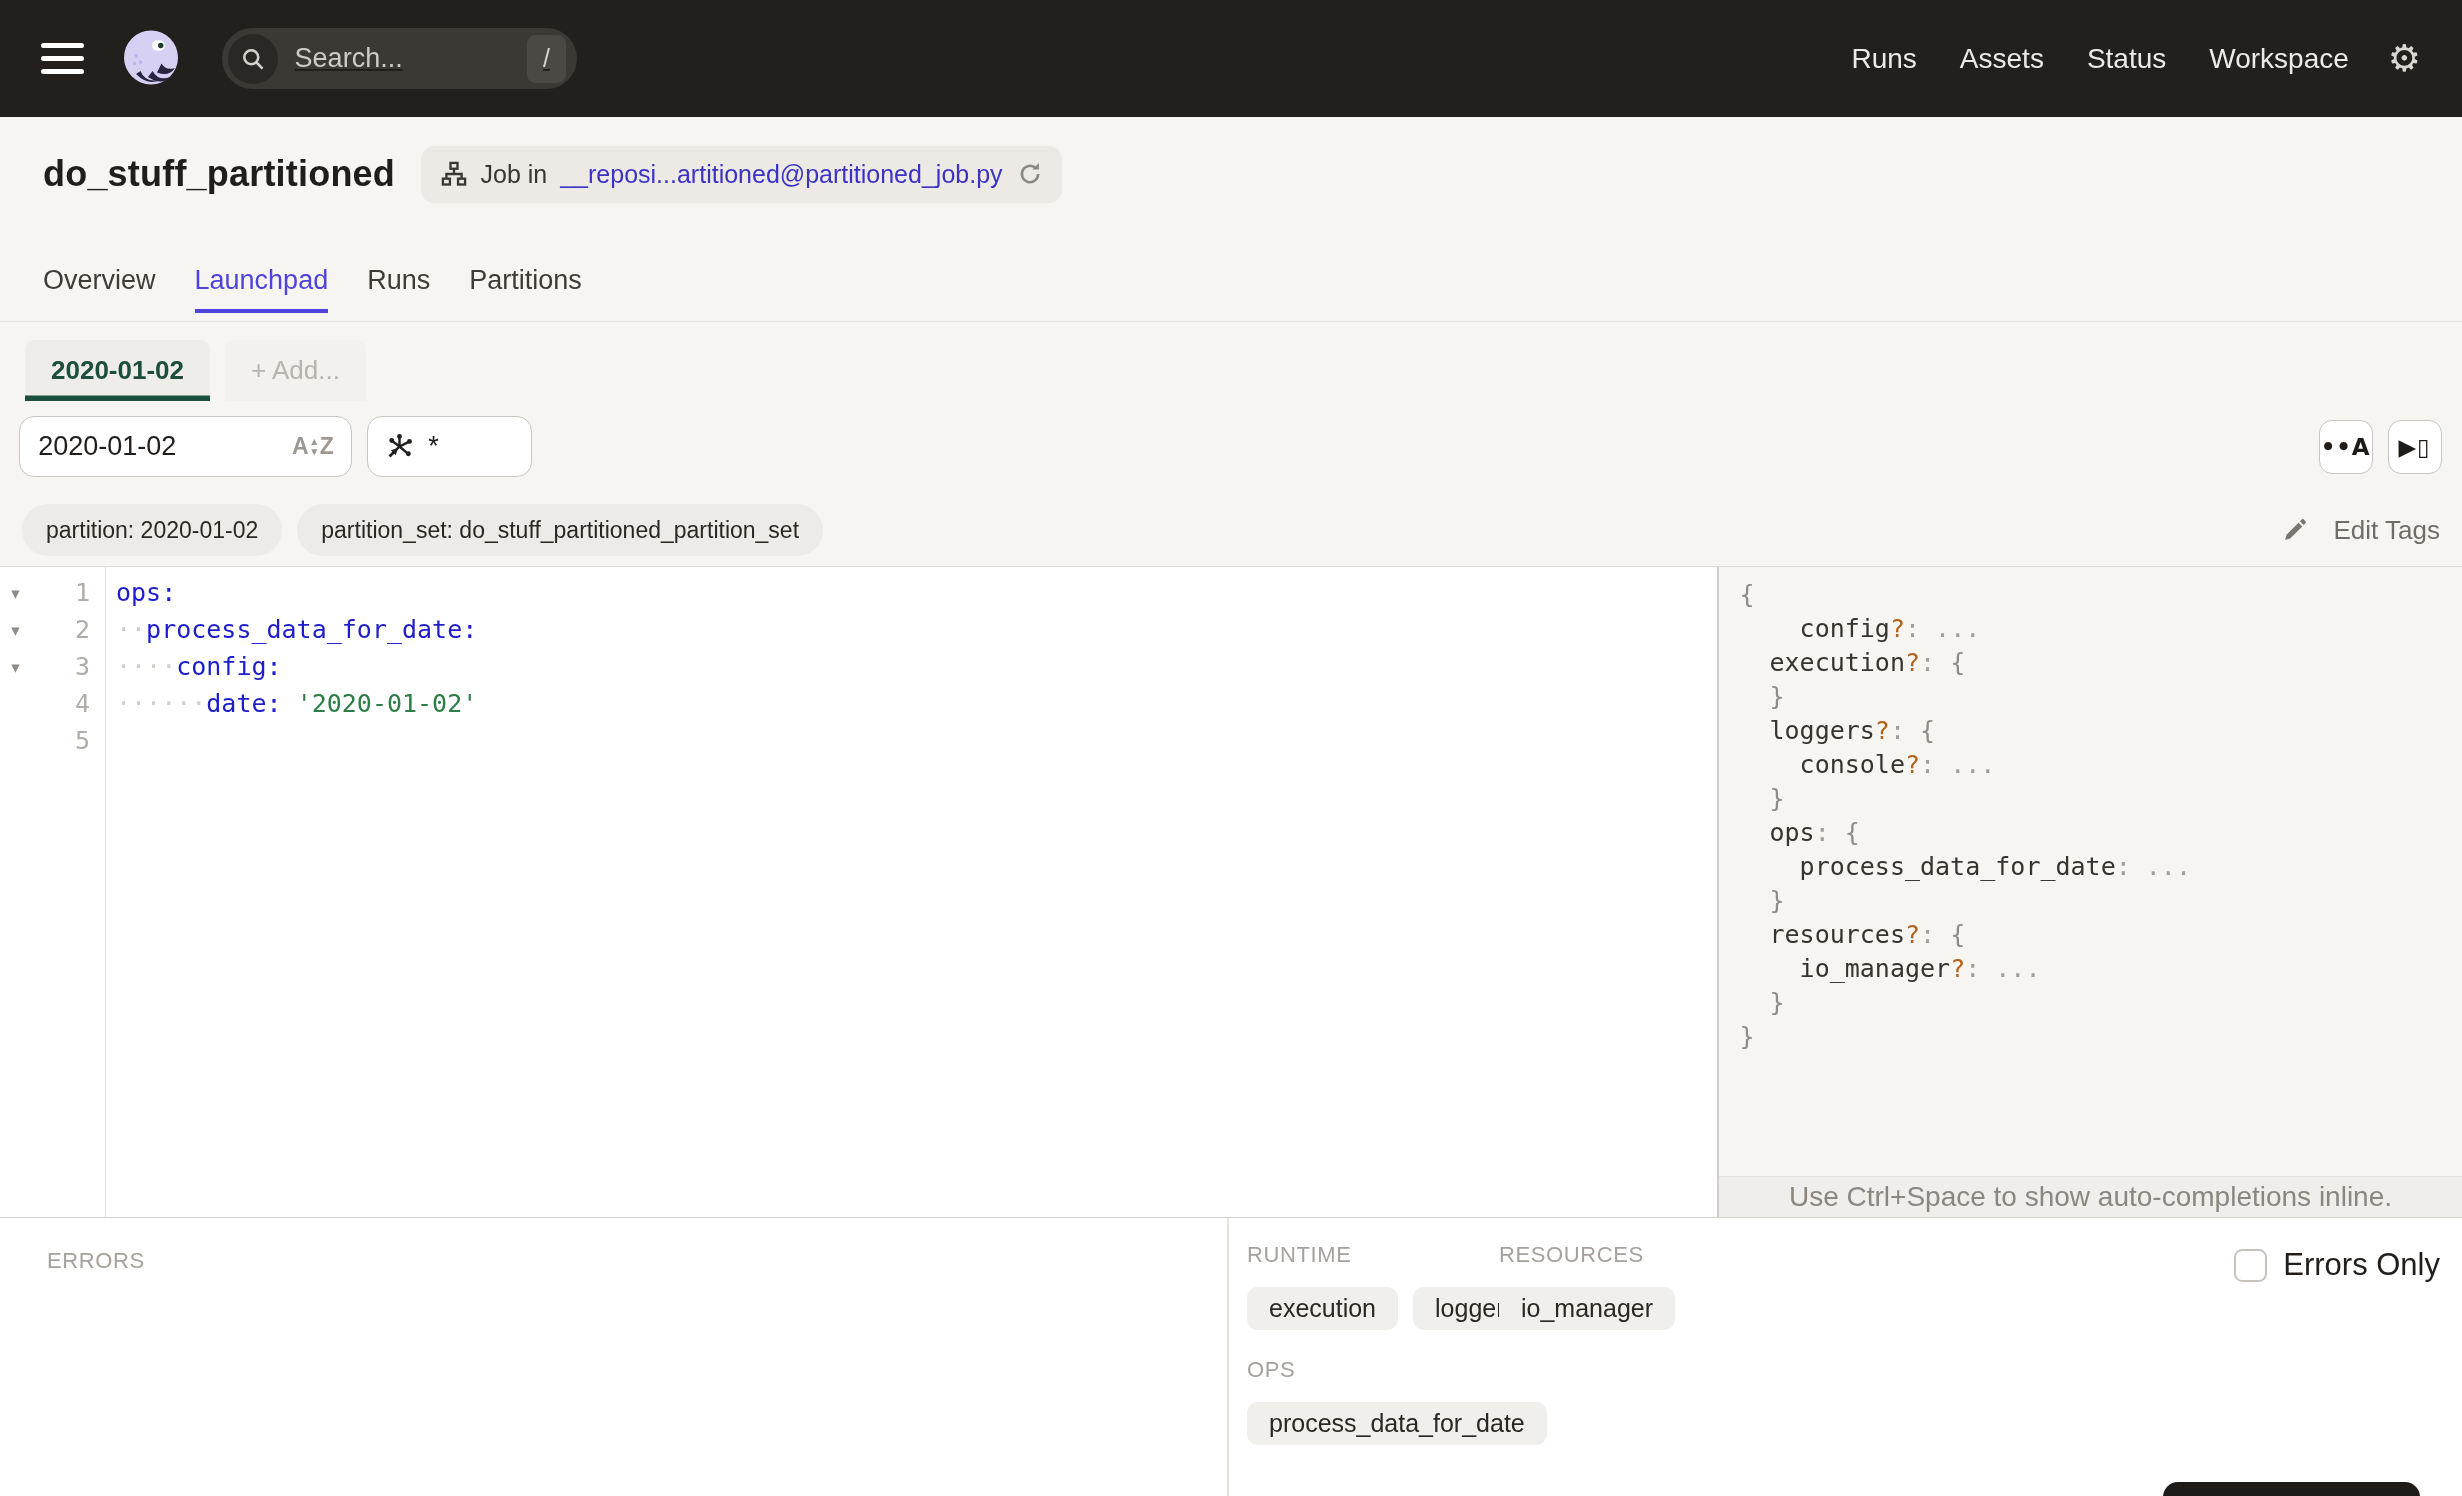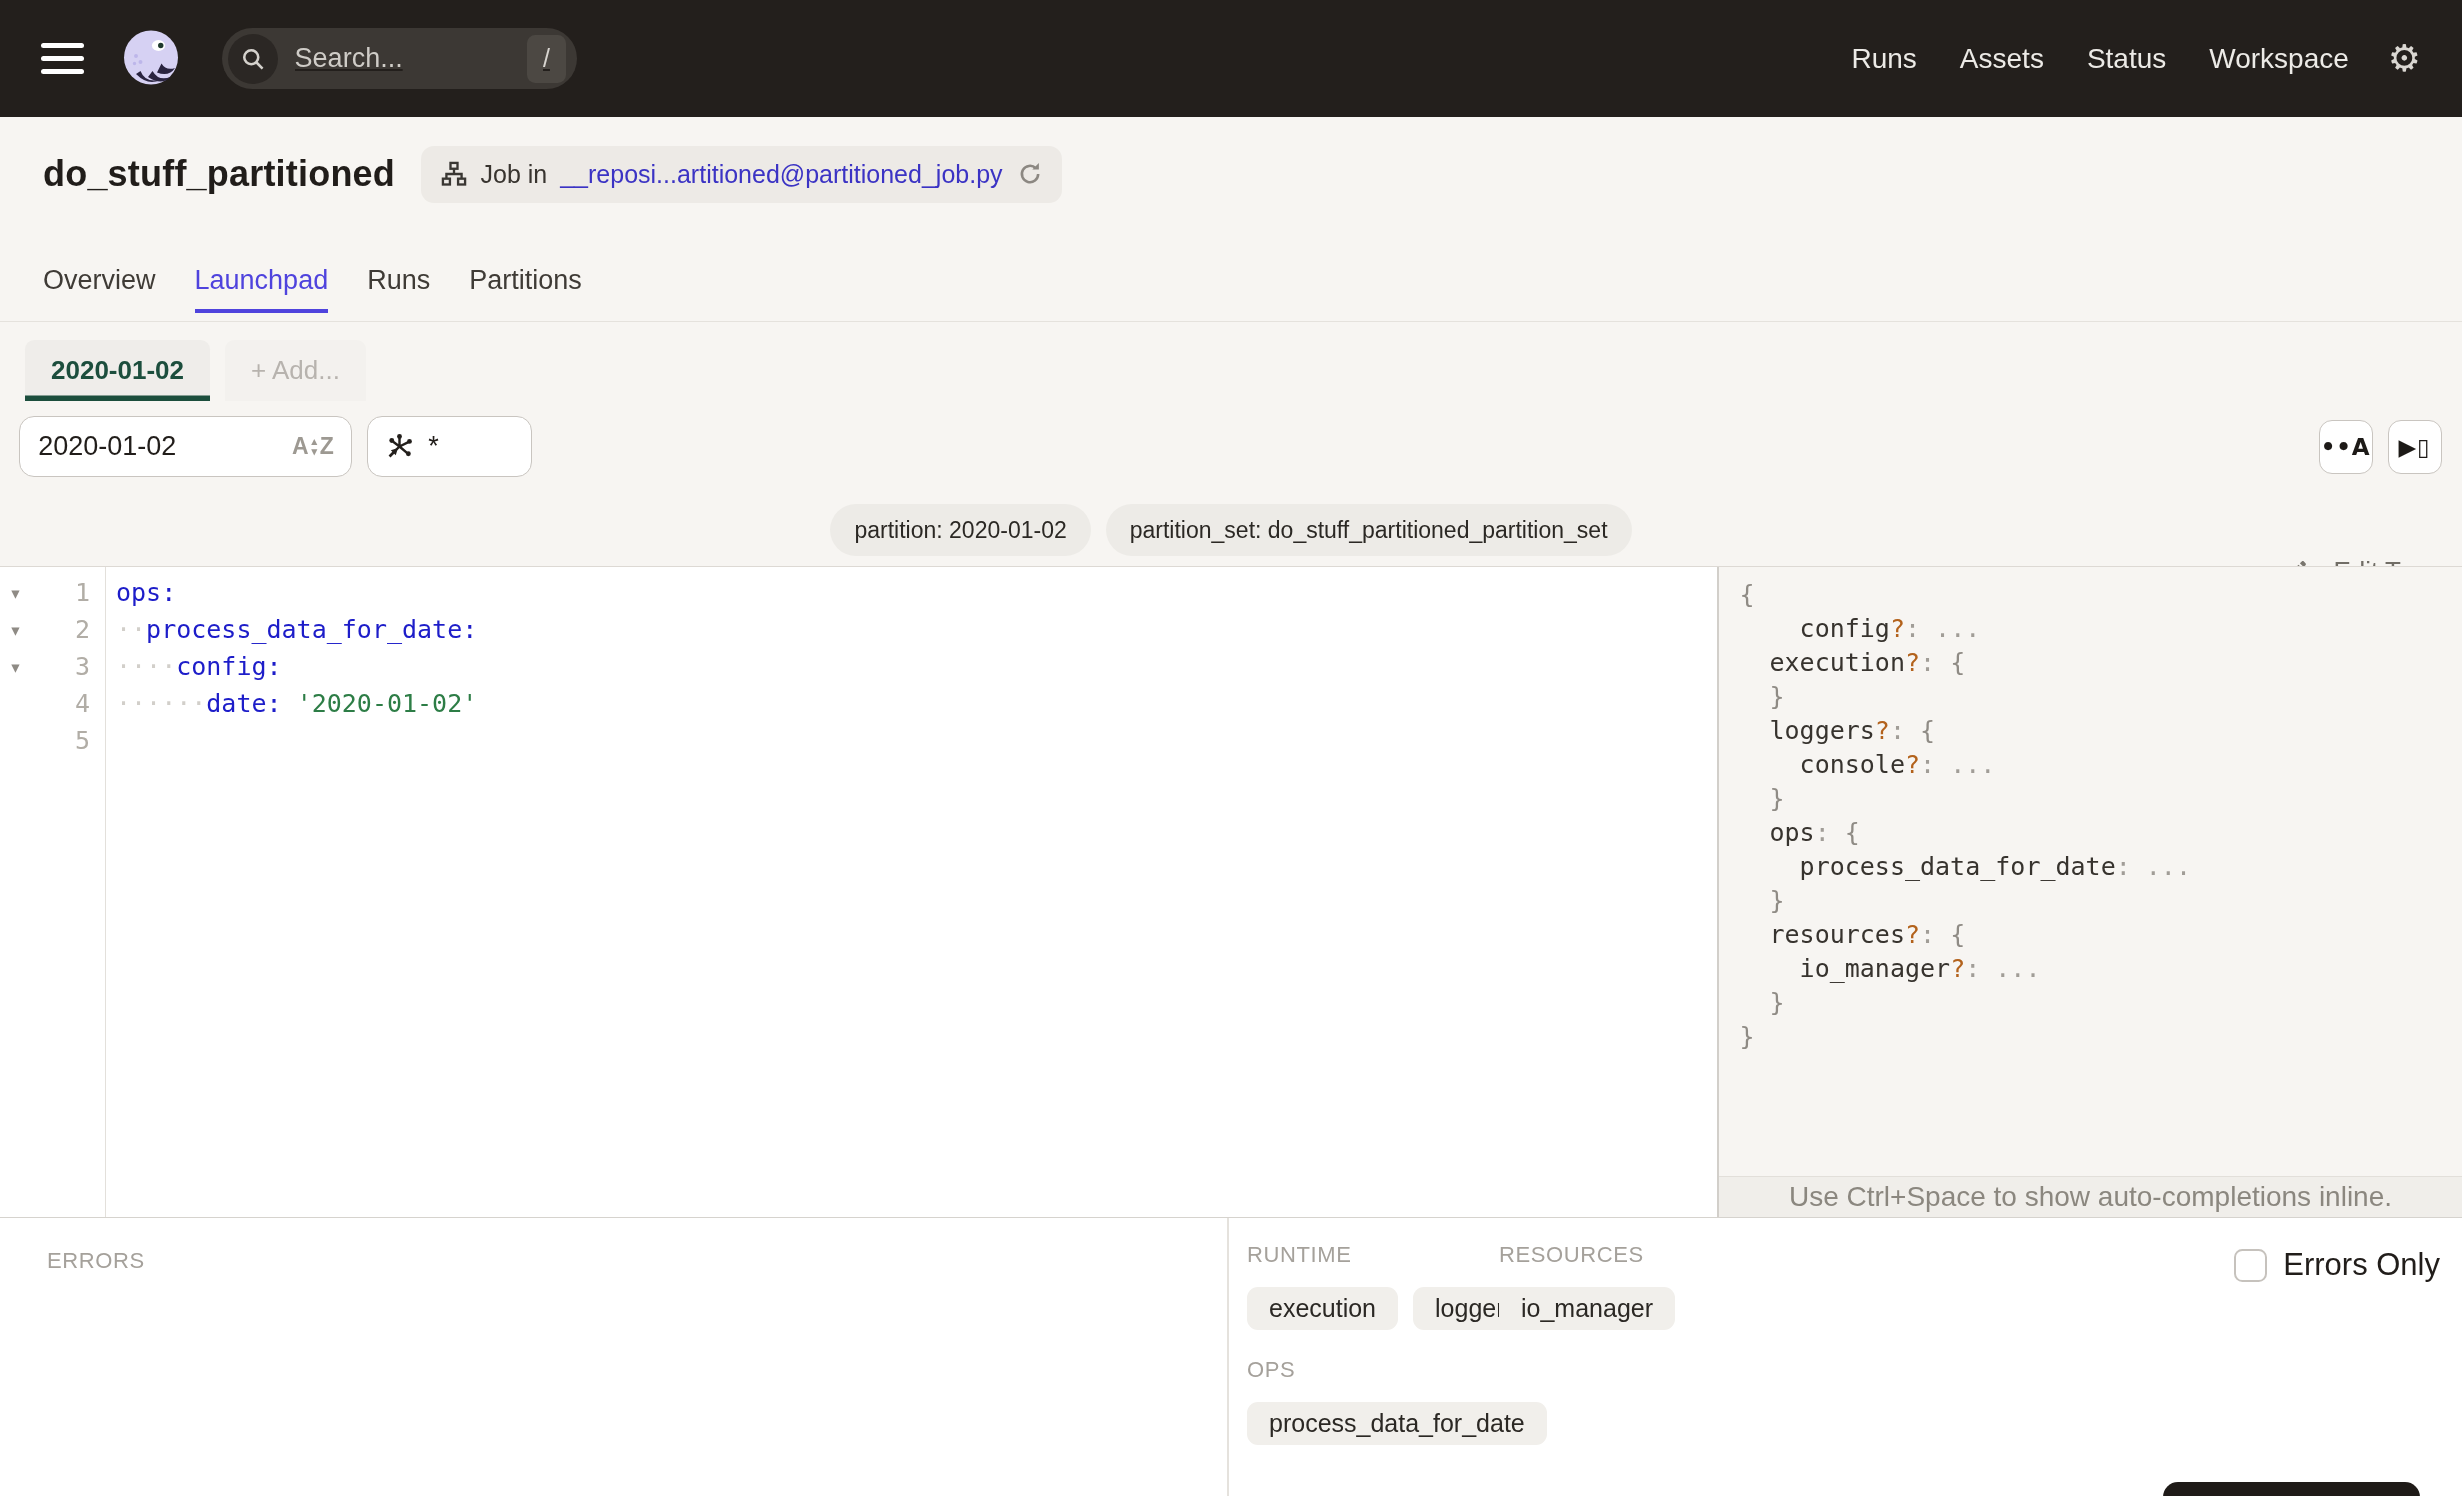--- a/index.html
+++ b/index.html
@@ -58,21 +58,21 @@
   .field.partition input { flex:1; }
   .field.selector { width:165px; gap:11px; }
   .field.selector input { width:74px; }
   .az { display:flex; align-items:center; gap:2.8px; color:#9d9992; font-size:23px; font-weight:bold; }
   .az-col { display:flex; flex-direction:column; font-size:11px; line-height:9.3px; }
   .spacer { flex:1; }
   .icon-btn { width:54px; height:54px; background:#fff; border:1.9px solid #c9c5c0; border-radius:13px;
     display:flex; align-items:center; justify-content:center; font-size:23px; font-weight:bold;
     color:#1d1a17; cursor:pointer; font-family:"DejaVu Sans",sans-serif; letter-spacing:0.9px; }
   
-  .tags-row { position:absolute; top:504px; left:22px; right:22px; display:flex; align-items:center;flex-direction:column; }
+  .tags-row { position:absolute; top:504px; left:22px; right:22px; display:flex; align-items:center; }
   .tags-list { display:flex; gap:15px; }
   .tag { height:52px; background:#edebe7; border-radius:26px; display:flex; align-items:center;
     padding:0 24px; font-size:23px; color:#2b2824; }
   .edit-tags { margin-left:auto; display:flex; align-items:center; gap:25px; color:#716d66;
     font-size:26px; cursor:pointer; }
   
   .workspace { position:absolute; top:566px; left:0; right:0; height:651px; display:flex;
     background:#fff; border-top:0.9px solid #ddd9d4; }
   .editor { position:relative; flex:1; padding-top:7.4px; overflow:hidden; }
   .editor::before { content:''; position:absolute; left:105px; top:0; bottom:0; width:0.9px; background:#e3e0db; }

